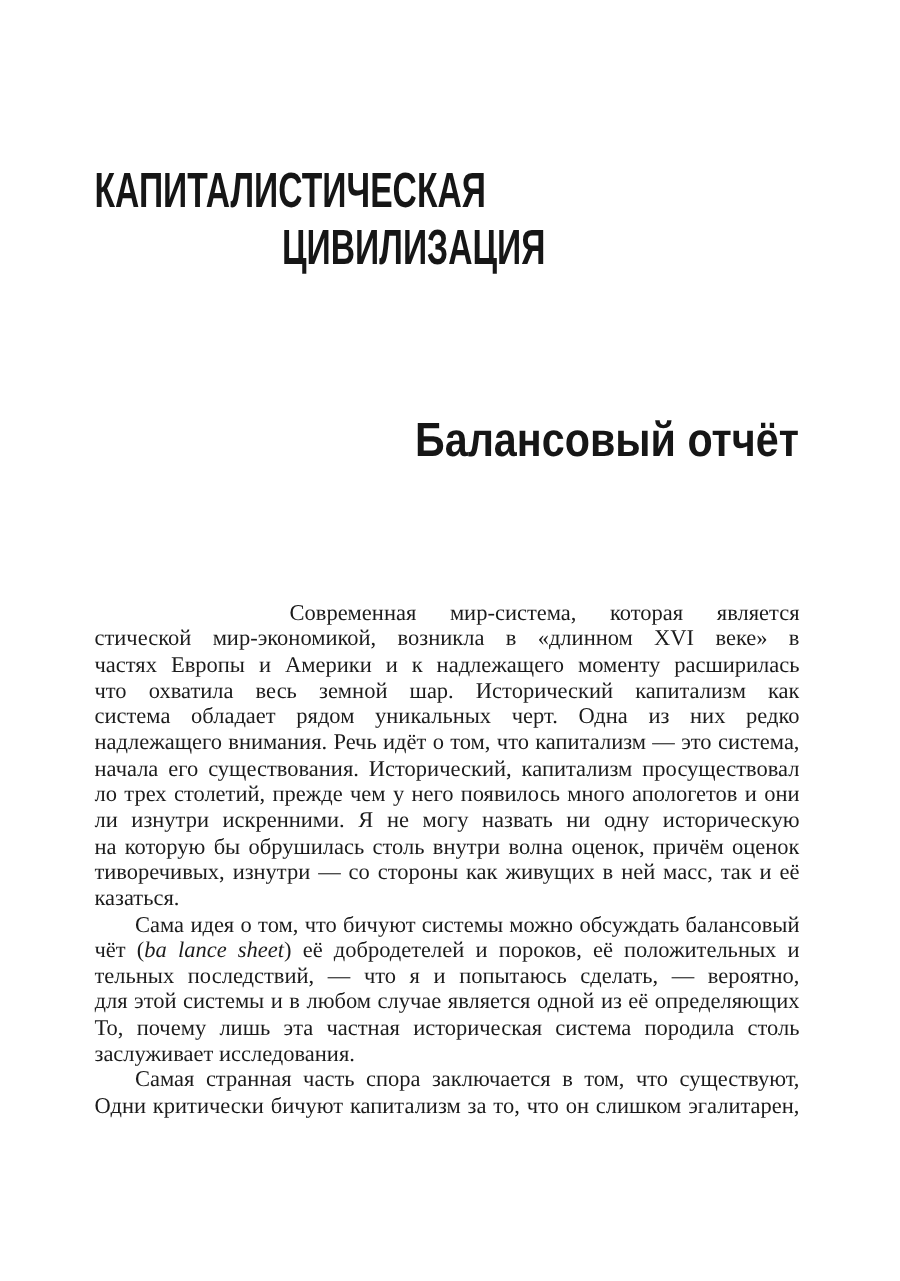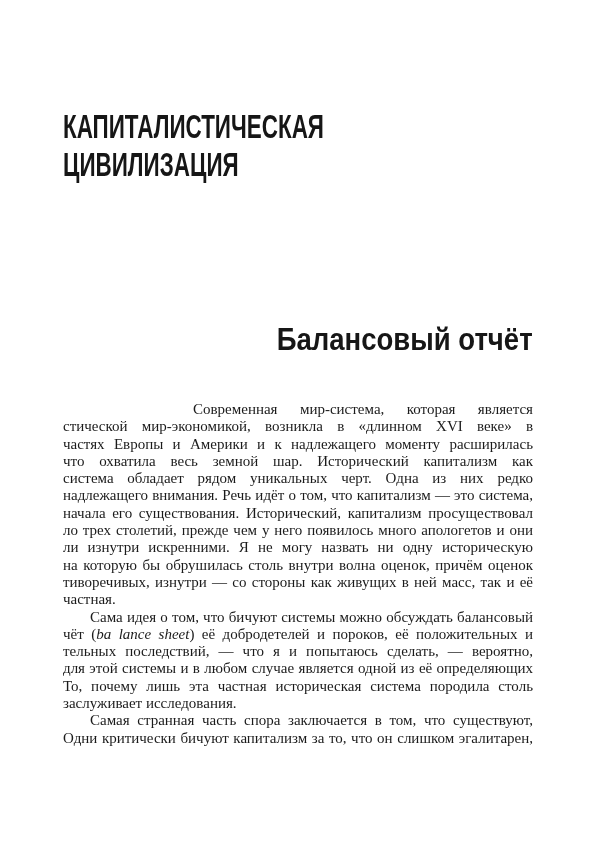--- a/index.html
+++ b/index.html
@@ -12,34 +12,34 @@
     overflow:hidden;
   }
   .page{
     position:absolute;inset:0;background:#ffffff;
   }
   
   .chapter-title{
     position:absolute;left:63px;top:108px;
     font-family:"Liberation Sans","DejaVu Sans",sans-serif;
     font-weight:700;font-size:33px;line-height:38px;
-    color:#161616;white-space:nowrap;
+    color:#161616;white-space:nowrap;text-align:right;
   }
   .chapter-title .squeeze{
     display:inline-block;
     transform:scaleX(0.68);
     transform-origin:0 0;
   }
   .chapter-title .h1line{display:block;height:38px;}
   
   .section-title{
     position:absolute;left:63px;top:276px;width:470px;
     font-family:"Liberation Sans","DejaVu Sans",sans-serif;
     font-weight:700;font-size:32px;line-height:34px;
-    color:#161616;text-align:right;white-space:nowrap;margin-top:46px;
+    color:#161616;text-align:right;white-space:nowrap;
   }
   .section-title .squeeze{
     display:inline-block;
     transform:scaleX(0.86);
     transform-origin:100% 0;
   }
   
   .body-text{
     position:absolute;left:63px;top:401px;width:470px;
     font-size:15px;line-height:17.3px;
@@ -79,21 +79,21 @@
       <div class="line">стической мир-экономикой, возникла в «длинном XVI веке» в определённых</div>
       <div class="line">частях Европы и Америки и к надлежащего моменту расширилась настолько,</div>
       <div class="line">что охватила весь земной шар. Исторический капитализм как историческая</div>
       <div class="line">система обладает рядом уникальных черт. Одна из них редко удостаивалась</div>
       <div class="line">надлежащего внимания. Речь идёт о том, что капитализм — это система, ко-</div>
       <div class="line">начала его существования. Исторический, капитализм просуществовал око-</div>
       <div class="line">ло трех столетий, прежде чем у него появилось много апологетов и они ста-</div>
       <div class="line">ли изнутри искренними. Я не могу назвать ни одну историческую систему,</div>
       <div class="line">на которую бы обрушилась столь внутри волна оценок, причём оценок про-</div>
       <div class="line">тиворечивых, изнутри — со стороны как живущих в ней масс, так и её мыс-</div>
-      <div class="line last">частная.</div>
+      <div class="line last">казаться.</div>
     </div>
 
     <div>
       <div class="line indent">Сама идея о том, что бичуют системы можно обсуждать балансовый от-</div>
       <div class="line"><span>чёт (</span><span class="it">ba lance sheet</span><span>) её добродетелей и пороков, её положительных и отрица-</span></div>
       <div class="line">тельных последствий, — что я и попытаюсь сделать, — вероятно, уникальна</div>
       <div class="line">для этой системы и в любом случае является одной из её определяющих черт.</div>
       <div class="line">То, почему лишь эта частная историческая система породила столь продол-</div>
       <div class="line last">заслуживает исследования.</div>
     </div>

